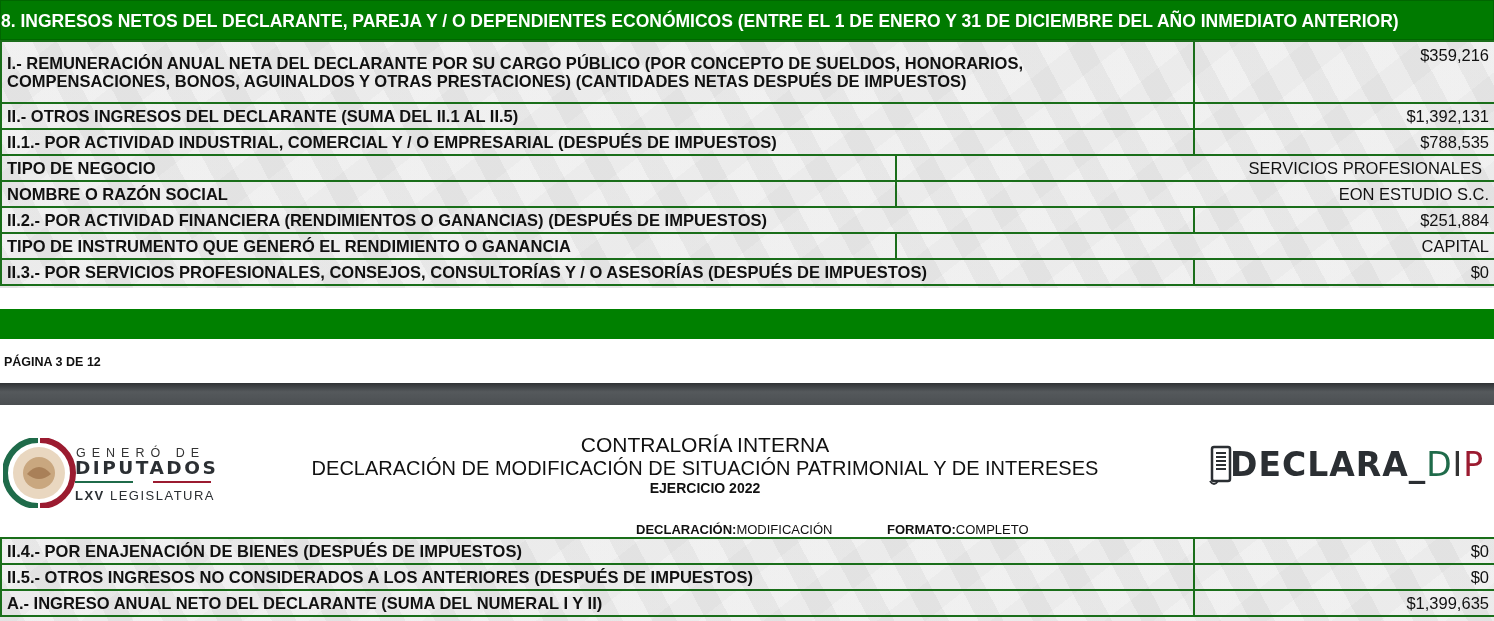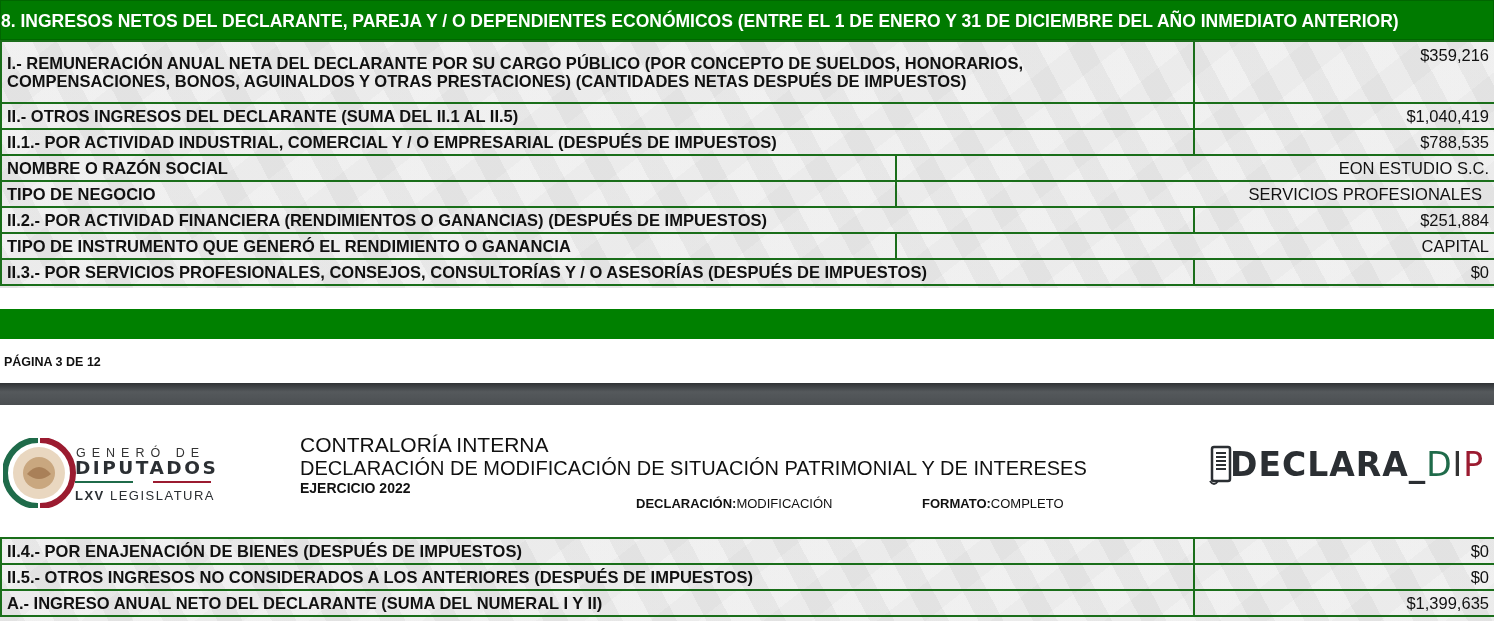--- a/index.html
+++ b/index.html
@@ -34,25 +34,25 @@
   .green-bar {
     position:absolute; left:0; top:309px; width:1494px; height:30px; background:#008000;
   }
   .page-no {
     position:absolute; left:4px; top:355px; font-size:12.5px; font-weight:bold;
   }
   .dark-bar {
     position:absolute; left:0; top:383px; width:1494px; height:22px;
     background:linear-gradient(#2f3235, #55595c 40%, #4b4f52);
   }
-  .header-center { position:absolute; left:300px; width:810px; top:433px; }
+  .header-center { position:absolute; left:300px; width:810px; top:433px; text-align:center; }
   .h1 { font-size:21px; line-height:24px; }
   .h2 { font-size:20px; line-height:22px; }
   .h3 { font-size:14px; font-weight:bold; line-height:18px; }
-  .meta { position:absolute; top:496px; font-size:13px; }
+  .meta { position:absolute; top:522px; font-size:13px; }
   .meta b { font-weight:bold; }
   .logo-left { position:absolute; left:3px; top:438px; width:215px; height:70px; }
   .logo-right { position:absolute; left:1208px; top:443px; width:290px; height:50px; }
 </style>
 </head>
 <body>
 
 <div class="section watermark" style="top:0; height:288px;">
   <div class="sec-title">8. INGRESOS NETOS DEL DECLARANTE, PAREJA Y / O DEPENDIENTES ECONÓMICOS (ENTRE EL 1 DE ENERO Y 31 DE DICIEMBRE DEL AÑO INMEDIATO ANTERIOR)</div>
   <table class="grid">
@@ -61,33 +61,33 @@
         <col style="width:298px">
         <col style="width:301px">
     </colgroup>
     <tbody>
         <tr style="height:62px">
       <td class="lbl" colspan="2" style="height:46px">I.- REMUNERACIÓN ANUAL NETA DEL DECLARANTE POR SU CARGO PÚBLICO (POR CONCEPTO DE SUELDOS, HONORARIOS, COMPENSACIONES, BONOS, AGUINALDOS Y OTRAS PRESTACIONES) (CANTIDADES NETAS DESPUÉS DE IMPUESTOS)</td>
       <td class="val" style="vertical-align:top; padding-top:4px">$359,216</td>
     </tr>
     <tr>
       <td class="lbl" colspan="2">II.- OTROS INGRESOS DEL DECLARANTE (SUMA DEL II.1 AL II.5)</td>
-      <td class="val">$1,040,419</td>
+      <td class="val">$1,392,131</td>
     </tr>
     <tr>
       <td class="lbl" colspan="2">II.1.- POR ACTIVIDAD INDUSTRIAL, COMERCIAL Y / O EMPRESARIAL (DESPUÉS DE IMPUESTOS)</td>
       <td class="val">$788,535</td>
     </tr>
     <tr>
+      <td class="lbl">TIPO DE NEGOCIO</td>
+      <td class="val" colspan="2" style="padding-right:12px">SERVICIOS PROFESIONALES</td>
+    </tr>
+    <tr>
       <td class="lbl">NOMBRE O RAZÓN SOCIAL</td>
       <td class="val" colspan="2">EON ESTUDIO S.C.</td>
-    </tr>
-    <tr>
-      <td class="lbl">TIPO DE NEGOCIO</td>
-      <td class="val" colspan="2" style="padding-right:12px">SERVICIOS PROFESIONALES</td>
     </tr>
     <tr>
       <td class="lbl" colspan="2">II.2.- POR ACTIVIDAD FINANCIERA (RENDIMIENTOS O GANANCIAS) (DESPUÉS DE IMPUESTOS)</td>
       <td class="val">$251,884</td>
     </tr>
     <tr>
       <td class="lbl">TIPO DE INSTRUMENTO QUE GENERÓ EL RENDIMIENTO O GANANCIA</td>
       <td class="val" colspan="2">CAPITAL</td>
     </tr>
     <tr>
@@ -122,21 +122,21 @@
 
 <div class="header-center">
   <div class="h1">CONTRALORÍA INTERNA</div>
   <div class="h2">DECLARACIÓN DE MODIFICACIÓN DE SITUACIÓN PATRIMONIAL Y DE INTERESES</div>
   <div class="h3">EJERCICIO 2022</div>
 </div>
 
 <div class="meta" style="left:636px;">
   <b>DECLARACIÓN:</b><span>MODIFICACIÓN</span>
 </div>
-<div class="meta" style="left:887px;margin-left:35px;">
+<div class="meta" style="left:887px;">
   <b>FORMATO:</b><span>COMPLETO</span>
 </div>
 
 <div class="logo-right">
   <svg width="26" height="42" viewBox="0 0 26 42" style="position:absolute; left:0; top:2px;">
     <rect x="4" y="2" width="18" height="34" rx="2" fill="none" stroke="#2b2f33" stroke-width="2.5"></rect>
     <line x1="8" y1="8" x2="18" y2="8" stroke="#2b2f33" stroke-width="2"></line>
     <line x1="8" y1="12" x2="18" y2="12" stroke="#2b2f33" stroke-width="2"></line>
     <line x1="8" y1="16" x2="18" y2="16" stroke="#2b2f33" stroke-width="2"></line>
     <line x1="8" y1="20" x2="18" y2="20" stroke="#2b2f33" stroke-width="2"></line>

